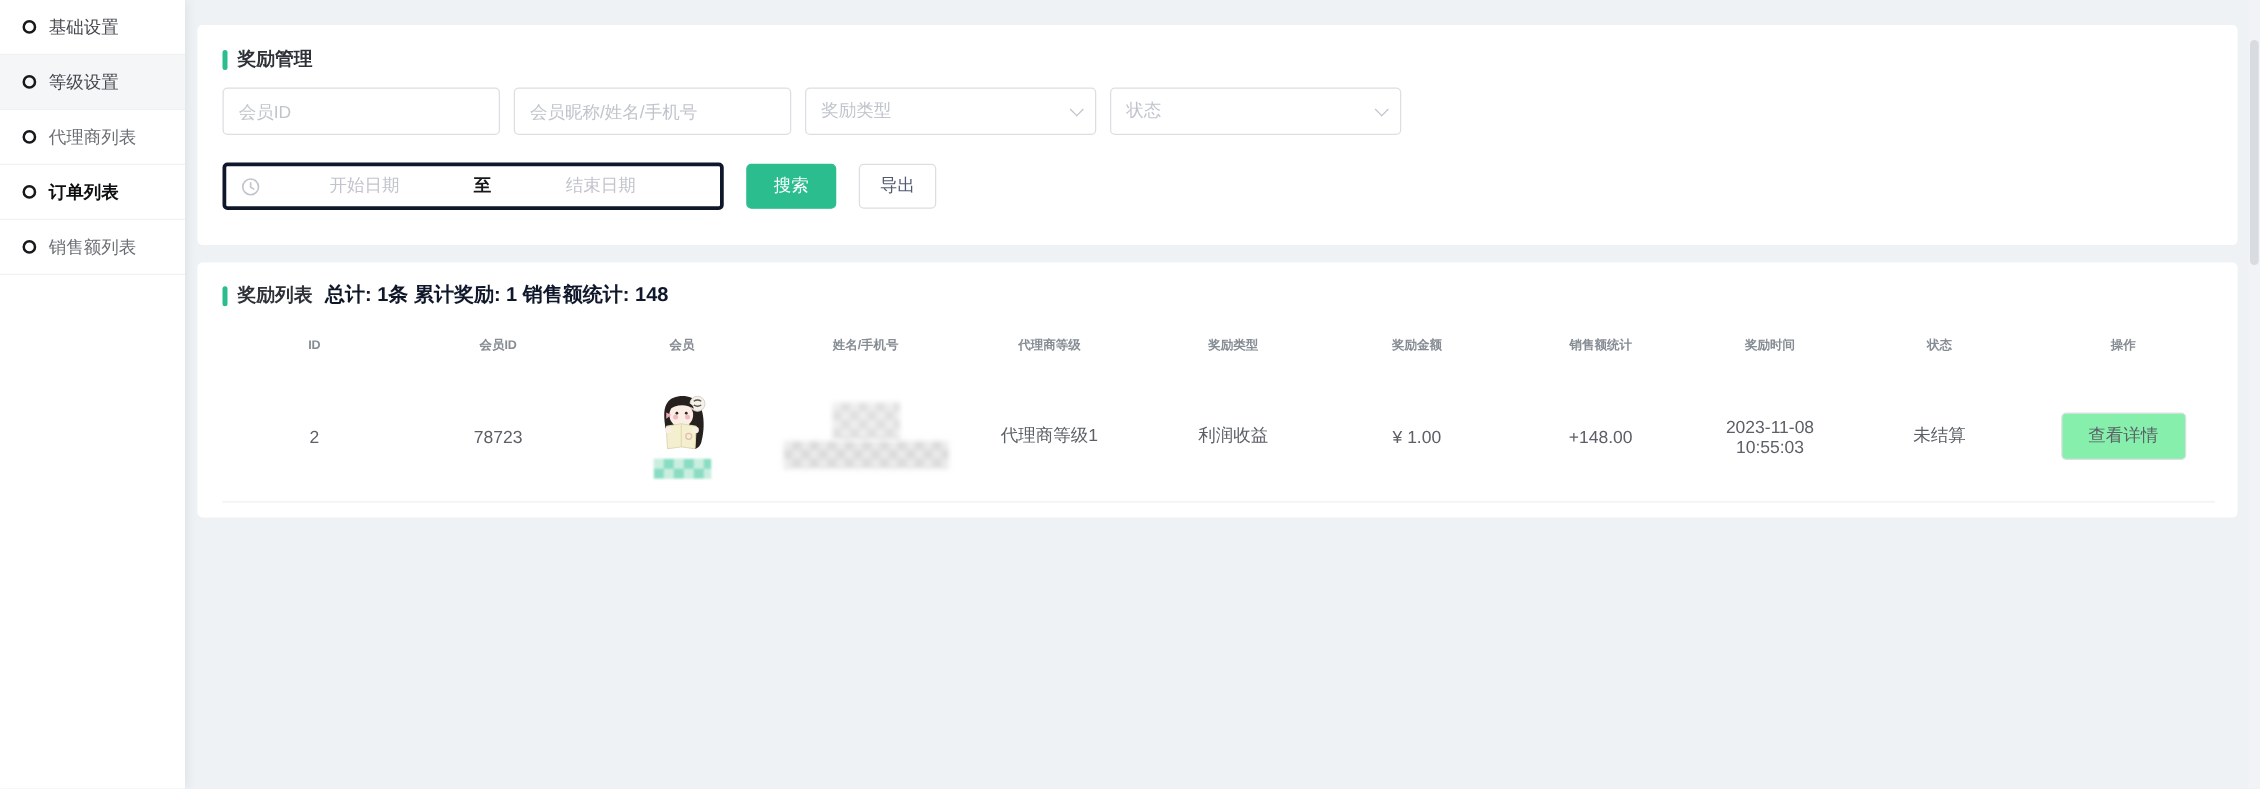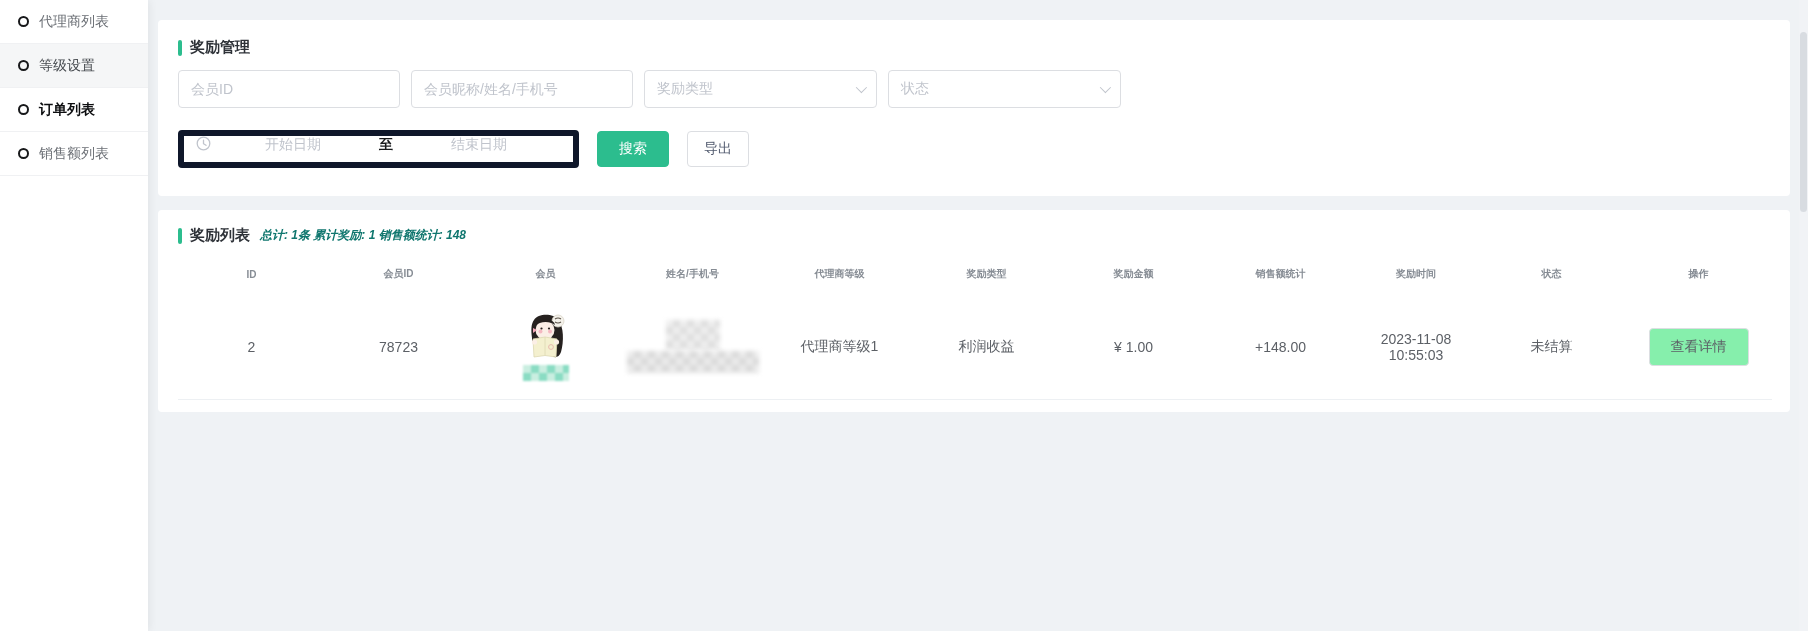--- a/index.html
+++ b/index.html
@@ -36,21 +36,21 @@
     background:#fff; border-radius:4px; width:1632px;
   }
   .card-filter { padding:18px 20px 28px 20px; }
   .card-list   { margin-top:14px; padding:16px 20px 12px 20px; }
 
   .section-title { display:flex; align-items:center; gap:8px; }
   .section-title .bar {
     width:4px; height:16px; border-radius:2px; background:#2cbd8e;
   }
   .section-title .txt { font-size:15px; font-weight:bold; color:#2e3238; }
-  .section-title .stats { font-size:12px; font-weight:bold; color:#0f766e; margin-left:2px;font-style:italic; }
+  .section-title .stats { font-size:16px; font-weight:bold; color:#0f172a; margin-left:2px; }
 
   .filter-row1 { display:flex; gap:11px; margin-top:13px; }
   .text-input {
     width:222px; height:38px; border:1px solid #dcdee2; border-radius:4px;
     padding:0 12px; font-size:14px; color:#515a6e; outline:none;
     font-family:inherit; background:#fff;
   }
   .text-input::placeholder { color:#c0c4cc; }
   .select-box {
     width:233px; height:38px; border:1px solid #dcdee2; border-radius:4px;
@@ -58,22 +58,22 @@
     background:#fff; cursor:pointer;
   }
   .select-box .ph { font-size:14px; color:#c0c4cc; }
   .caret {
     width:8px; height:8px; border-right:1.6px solid #c0c4cc; border-bottom:1.6px solid #c0c4cc;
     transform:rotate(45deg) translateY(-2px);
   }
 
   .filter-row2 { display:flex; align-items:center; gap:18px; margin-top:22px; }
   .date-range {
-    width:401px; height:38px; border:6px solid #0f172a; border-radius:4px;
-    display:flex; padding:0 12px; background:#fff; cursor:pointer;
+    width:401px; height:38px; border:3px solid #0f172a; border-radius:4px;
+    display:flex; align-items:center; padding:0 12px; background:#fff; cursor:pointer;
   }
   .date-range .ph { font-size:14px; color:#c0c4cc; flex:1; text-align:center; }
   .date-range .sep { font-size:14px; color:#17181a; font-weight:bold; padding:0 4px; }
   .clock { flex:0 0 auto; }
 
   .btn {
     height:36px; border-radius:4px; font-size:14px; font-family:inherit;
     cursor:pointer; display:inline-flex; align-items:center; justify-content:center;
   }
   .btn-search { width:72px; background:#2cbd8e; color:#fff; border:1px solid #2cbd8e; }
@@ -121,27 +121,31 @@
   }
   .scrollbar-thumb {
     position:absolute; left:1px; top:32px; width:7px; height:180px;
     border-radius:4px; background:#d8dce1;
   }
 </style>
 </head>
 <body>
 
 <nav class="sidebar">
+  <div class="side-item">
+    <span class="ring"></span>
+    <span>基础设置</span>
+  </div>
+  <div class="side-item hovered">
+    <span class="ring"></span>
+    <span>等级设置</span>
+  </div>
   <div class="side-item dim">
     <span class="ring"></span>
     <span>代理商列表</span>
-  </div>
-  <div class="side-item hovered">
-    <span class="ring"></span>
-    <span>等级设置</span>
   </div>
   <div class="side-item active">
     <span class="ring"></span>
     <span>订单列表</span>
   </div>
   <div class="side-item dim">
     <span class="ring"></span>
     <span>销售额列表</span>
   </div>
 </nav>

